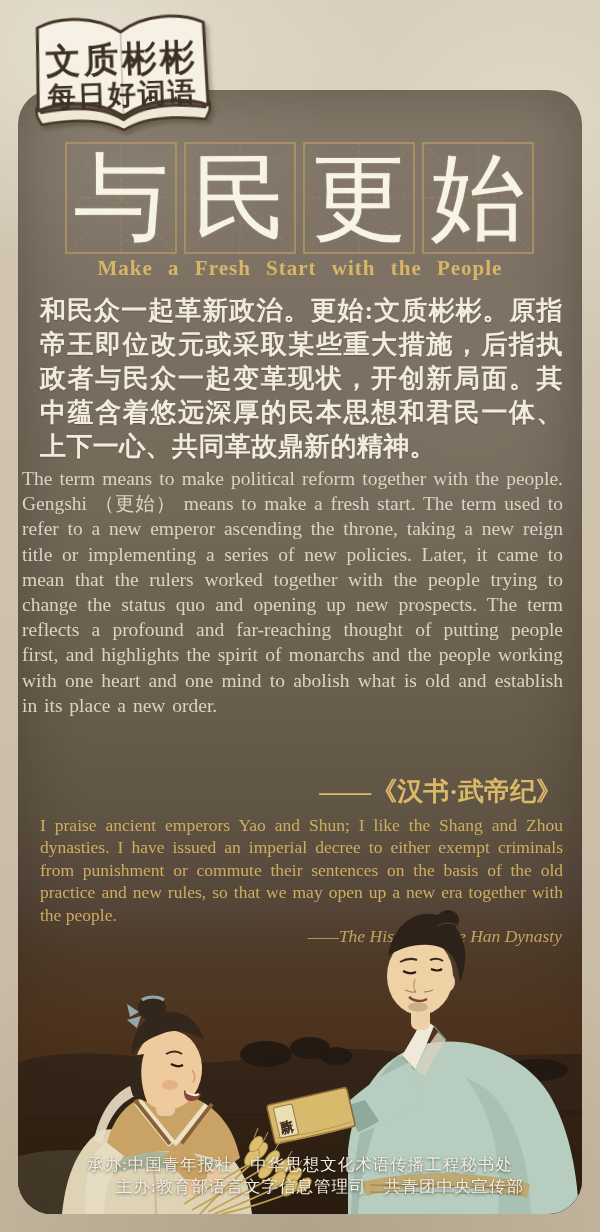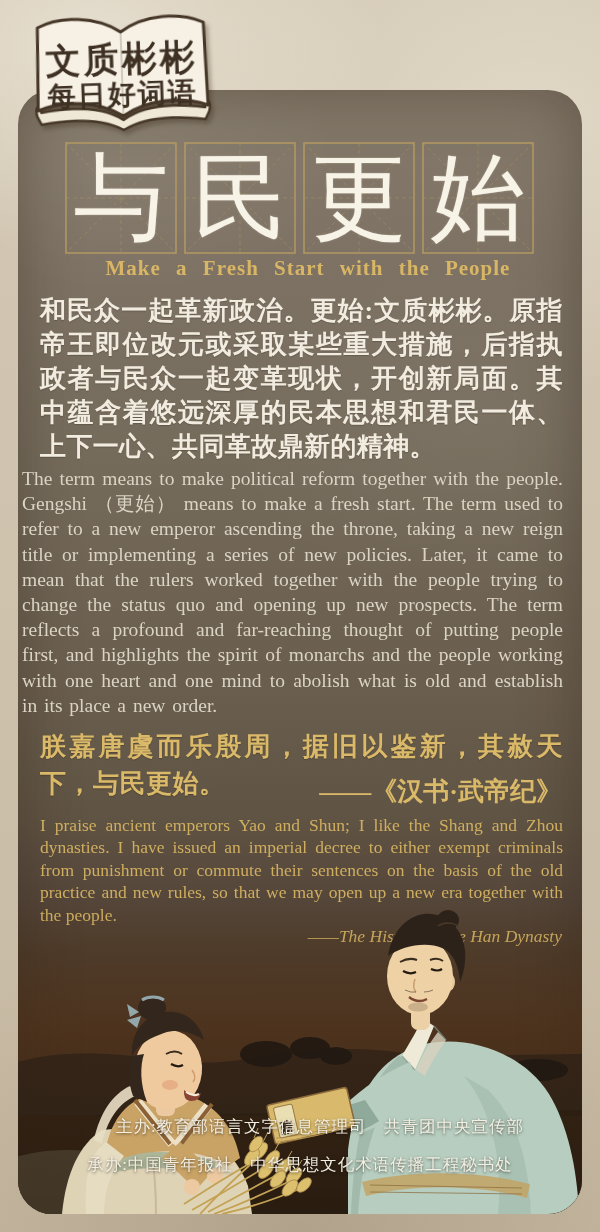--- a/index.html
+++ b/index.html
@@ -44,21 +44,21 @@
   .grid-row{
     position:absolute; left:47px; top:52px; display:flex; gap:7px; z-index:3;
   }
   .char-box{ position:relative; width:112px; height:112px; }
   .char-box .hanzi{
     position:absolute; inset:0; display:flex; align-items:center; justify-content:center;
     font-size:95px; line-height:1; color:#f8f3e7;
     text-shadow:0 0 2px rgba(255,250,235,.35);
   }
   .subtitle-en{
-    position:absolute; left:8px; top:166px; width:100%; text-align:center;
+    position:absolute; left:0; top:166px; width:100%; text-align:center;
     color:#d9b666; font-size:21px; font-weight:bold;
     letter-spacing:1px; word-spacing:9px;
   }
   
   .cn-para{
     position:absolute; left:22px; right:19px; top:204px;
     color:#f1ecdf; font-size:26px; line-height:34px; font-weight:600;
     text-align:justify; letter-spacing:.4px;
     text-shadow:0 1px 1px rgba(40,30,20,.25);
   }
@@ -87,21 +87,21 @@
     color:#cfae60; font-size:17.5px; font-style:italic;
   }
   
   .illustration{ position:absolute; left:0; bottom:0; width:564px; height:310px; }
   
   .footer-line{
     position:absolute; width:100%; text-align:center; z-index:5;
     color:#f3efe3; font-size:16.5px; letter-spacing:1px;
     text-shadow:0 1px 3px rgba(20,12,6,.6);
   }
-  .footer-line1{ top:1116px;padding-left:40px; }
+  .footer-line1{ top:1176px;padding-left:40px; }
   .footer-line2{ top:1154px; }
   .ai-note{
     position:absolute; right:24px; top:1250px; z-index:5;
     color:rgba(243,238,228,.9); font-size:13px; letter-spacing:.5px;
     text-shadow:0 1px 2px rgba(20,12,6,.6);
     font-style:italic;
   }
 </style>
 </head>
 <body>
@@ -160,21 +160,20 @@
         <span class="hanzi">始</span>
       </div>
     </div>
 
     <div class="subtitle-en">Make a Fresh Start with the People</div>
 
     <div class="cn-para">和民众一起革新政治。更始:文质彬彬。原指帝王即位改元或采取某些重大措施，后指执政者与民众一起变革现状，开创新局面。其中蕴含着悠远深厚的民本思想和君民一体、上下一心、共同革故鼎新的精神。</div>
 
     <div class="en-para">The term means to make political reform together with the people. Gengshi （更始） means to make a fresh start. The term used to refer to a new emperor ascending the throne, taking a new reign title or implementing a series of new policies. Later, it came to mean that the rulers worked together with the people trying to change the status quo and opening up new prospects. The term reflects a profound and far-reaching thought of putting people first, and highlights the spirit of monarchs and the people working with one heart and one mind to abolish what is old and establish in its place a new order.</div>
 
-    <div class="quote-cn">朕嘉唐虞而乐殷周，据旧以鉴新，其赦天下，与民更始。</div>
     <div class="quote-src-cn">——《汉书·武帝纪》</div>
 
     <div class="quote-en">I praise ancient emperors Yao and Shun; I like the Shang and Zhou dynasties. I have issued an imperial decree to either exempt criminals from punishment or commute their sentences on the basis of the old practice and new rules, so that we may open up a new era together with the people.</div>
     <div class="quote-src-en">——The History of the Han Dynasty</div>
 
     <svg class="illustration" viewBox="0 0 564 310">
       <defs>
         <linearGradient id="bgwash" x1="0" y1="0" x2="0" y2="1">
           <stop offset="0%" stop-color="#5c422a" stop-opacity="0"></stop>
           <stop offset="40%" stop-color="#58381e" stop-opacity="0.35"></stop>

